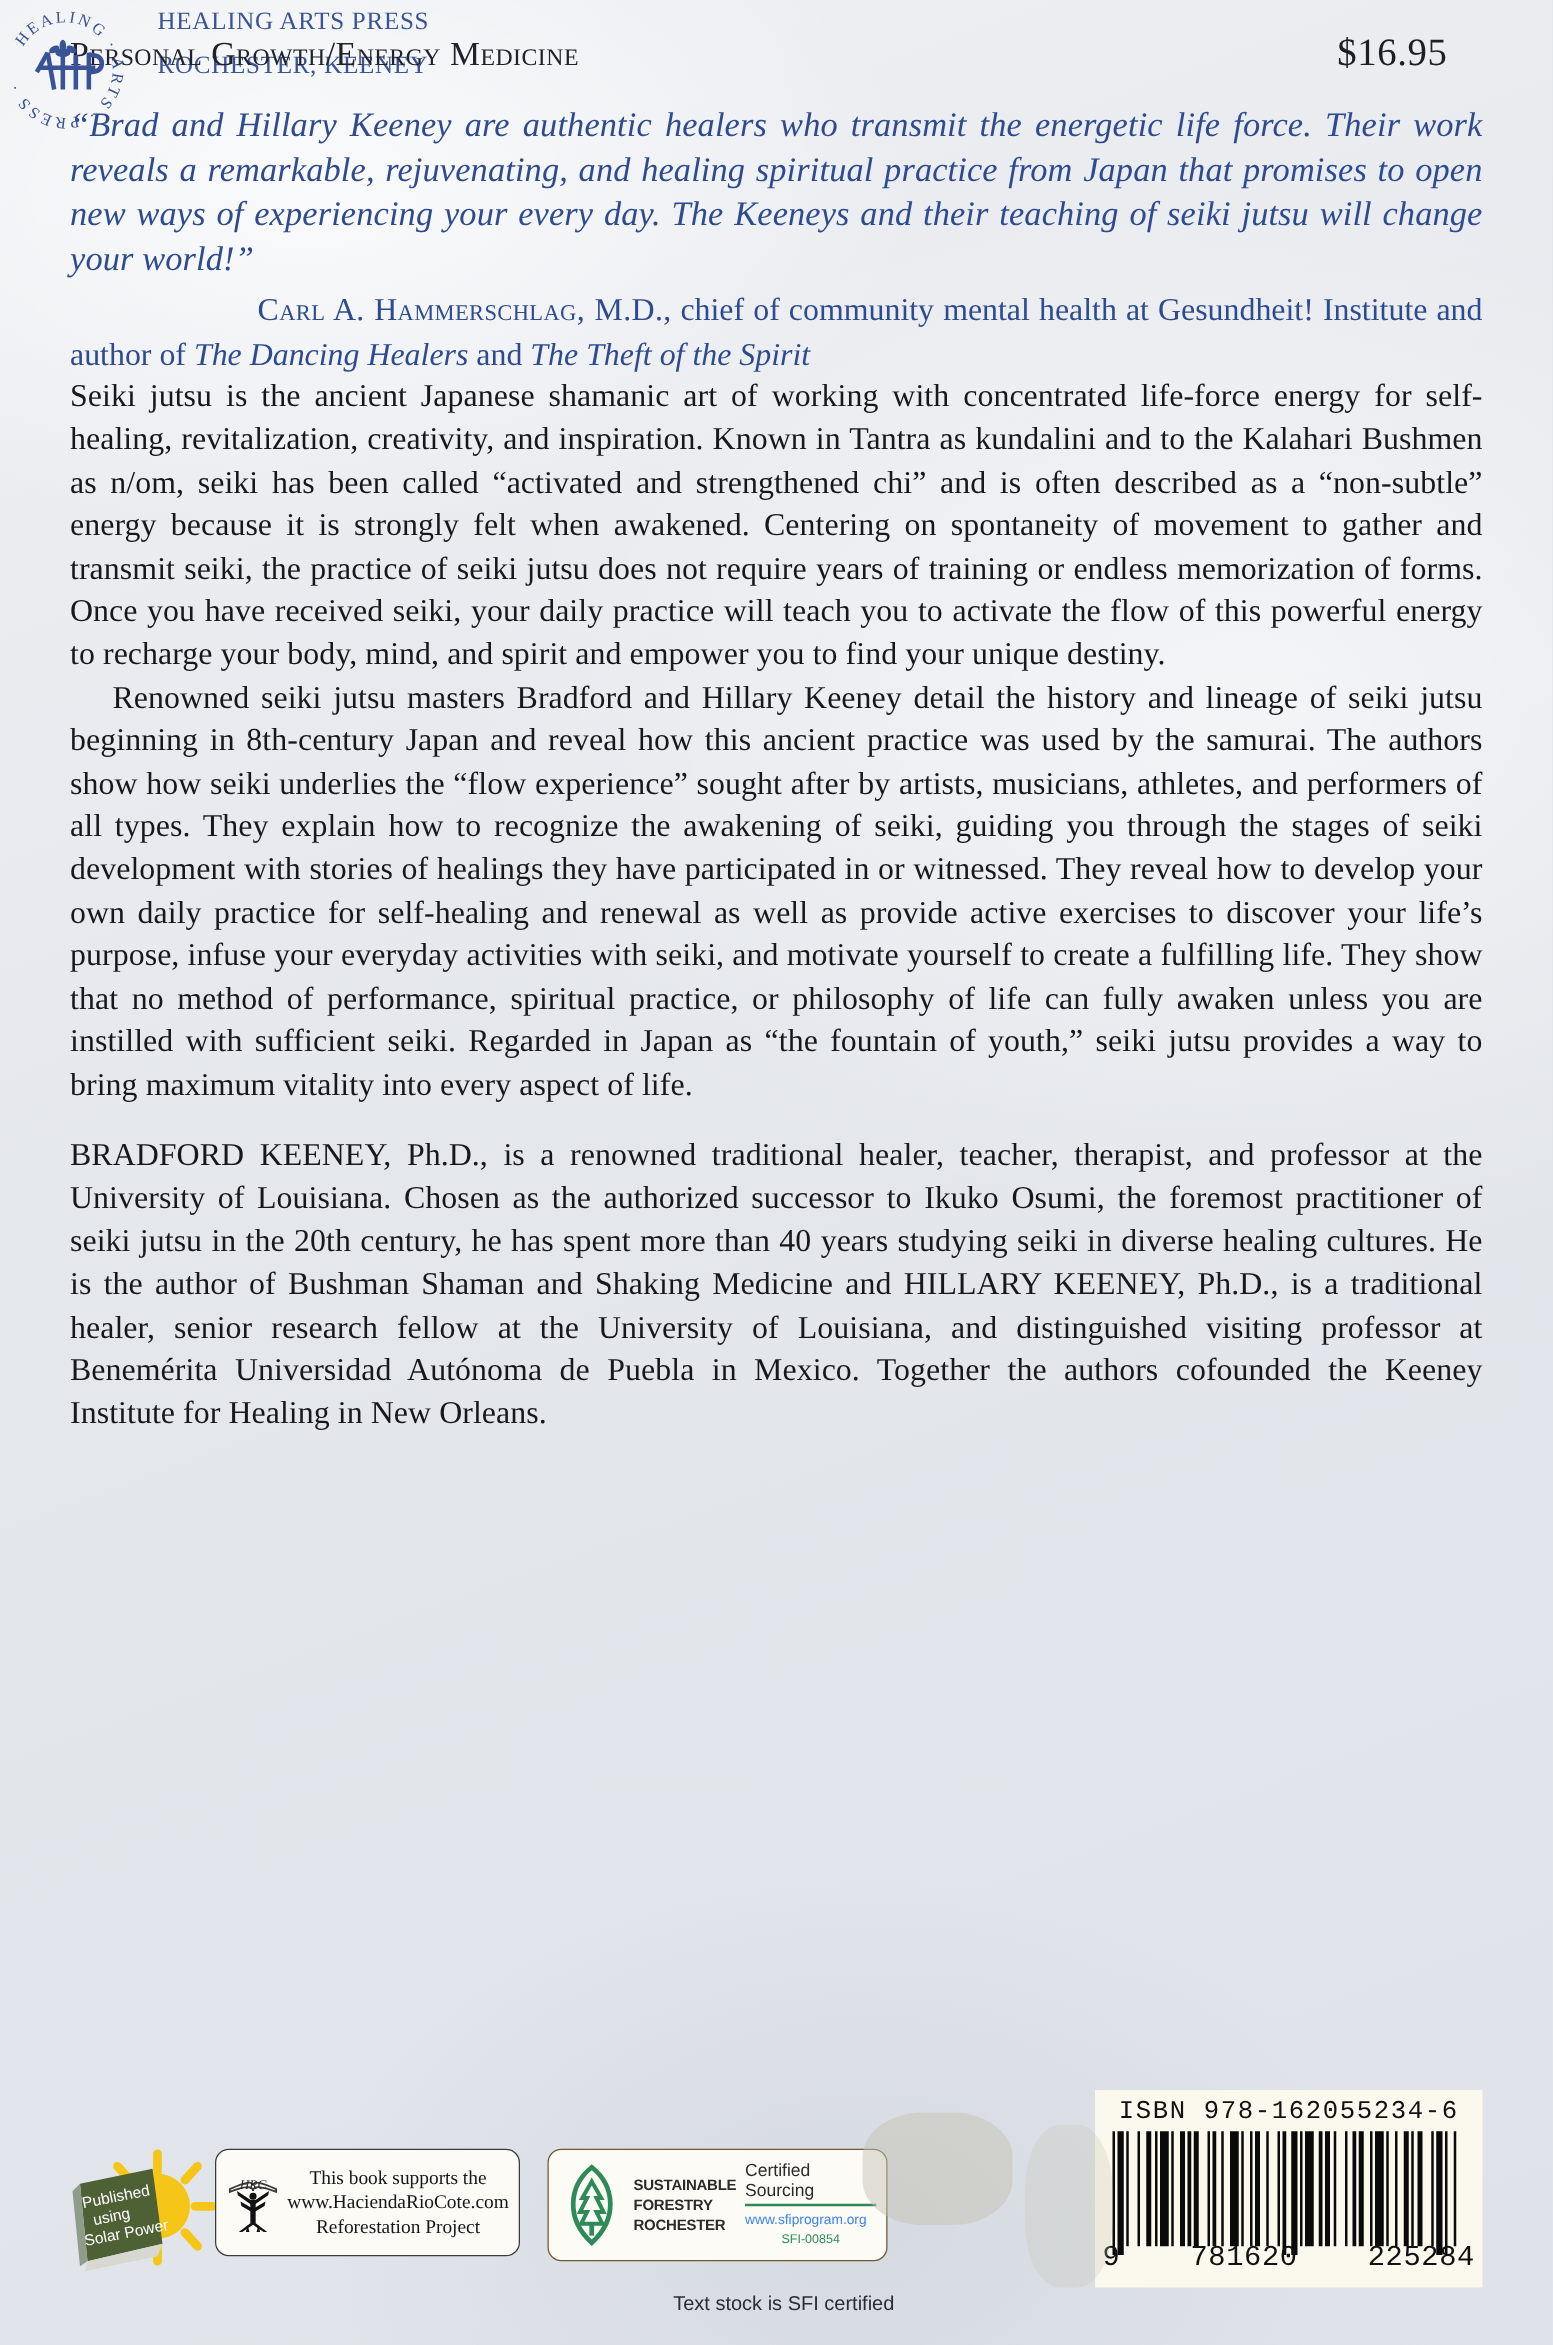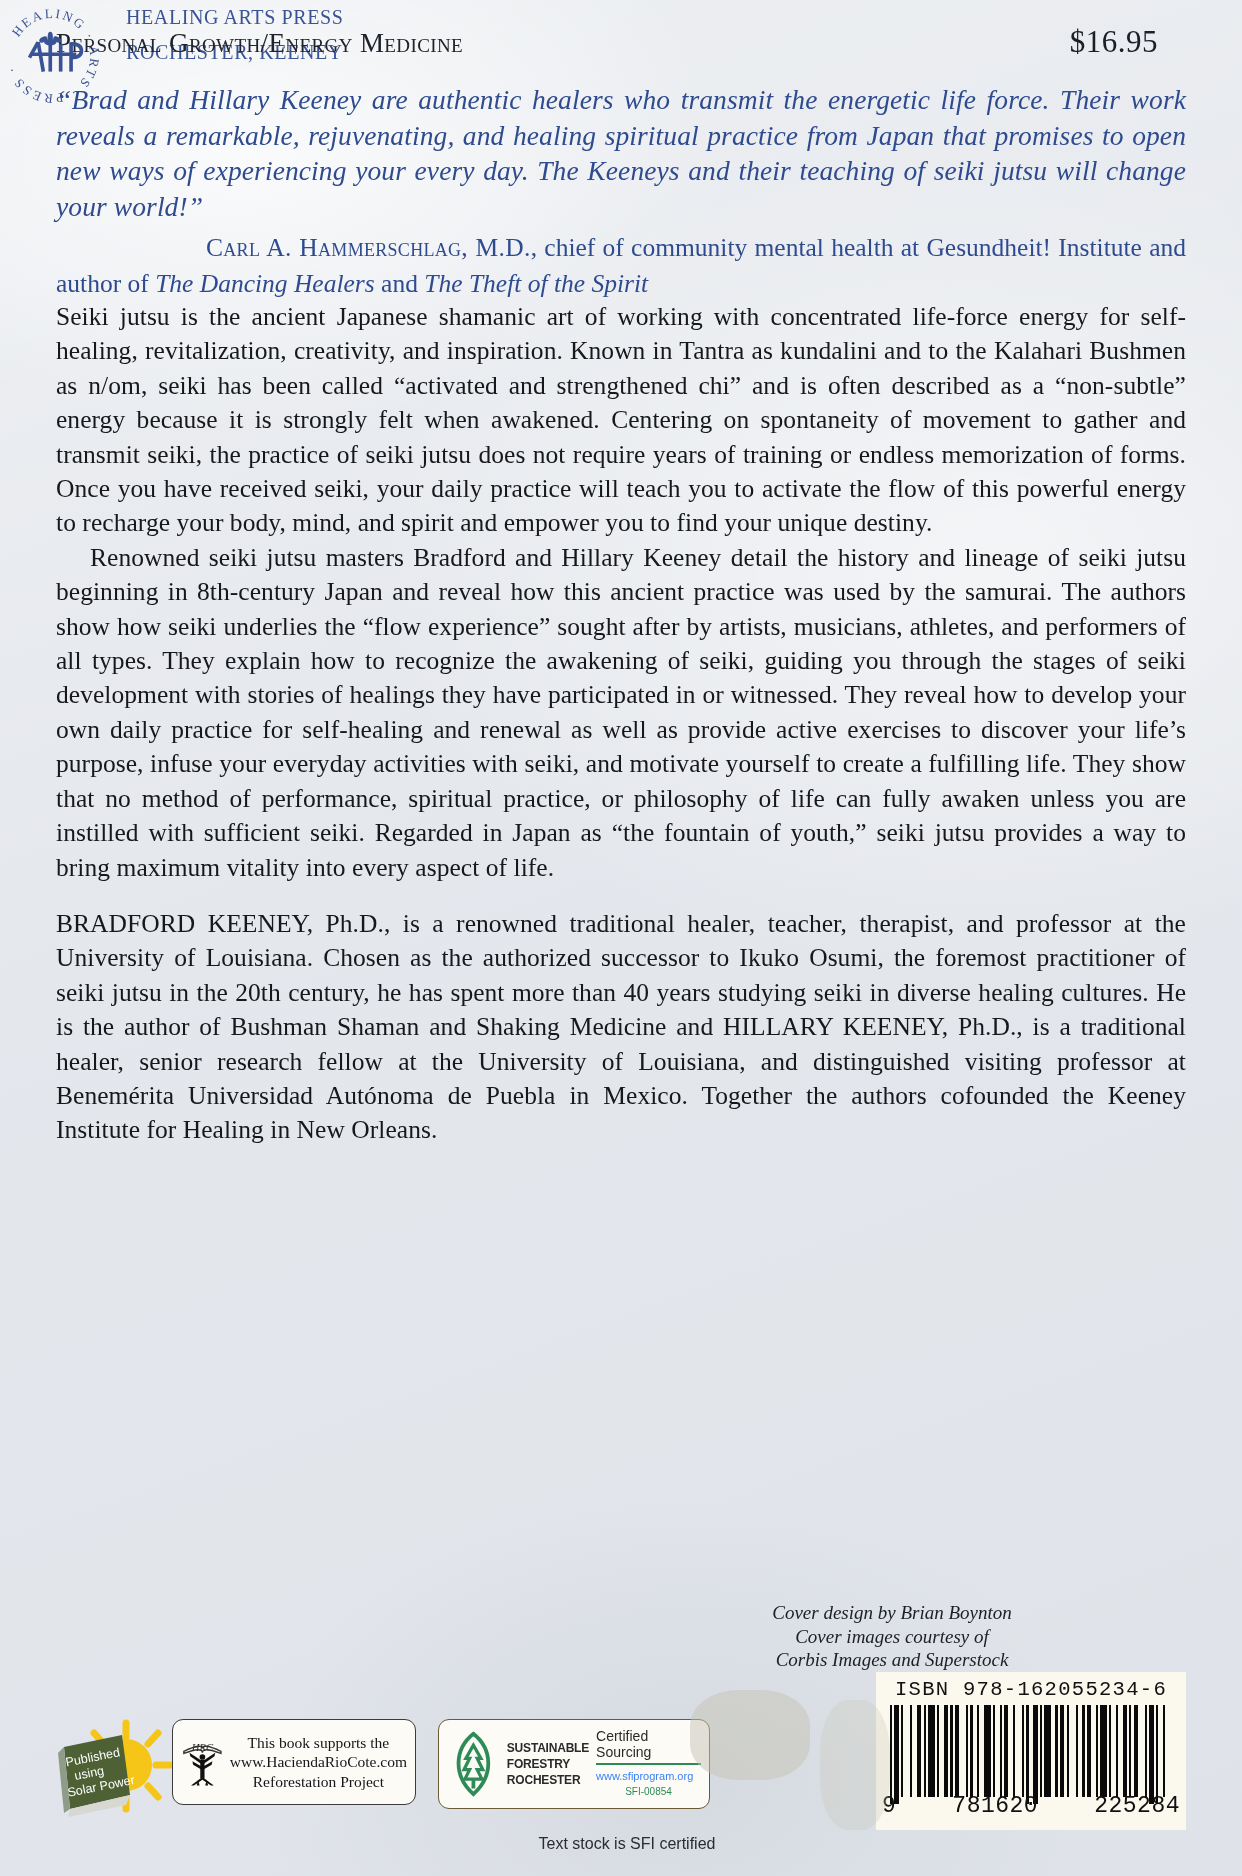--- a/index.html
+++ b/index.html
@@ -187,25 +187,20 @@
           <ellipse cx="58" cy="44" rx="7" ry="4"></ellipse>
         </g>
       </svg>
     </div>
     <div class="pub-lines">
       <div class="pub-line1">HEALING ARTS PRESS</div>
       <div class="pub-line2">ROCHESTER, KEENEY</div>
     </div>
   </div>
 
-  <div class="credits">
-    <div>Cover design by Brian Boynton</div>
-    <div>Cover images courtesy of</div>
-    <div>Corbis Images and Superstock</div>
-  </div>
 
   <div class="barcode-box">
     <div class="isbn-text">ISBN  978-162055234-6</div>
     <div class="bars">
         <i style="width: 2.35px; background: rgb(10, 10, 10); height: 108%; align-self: flex-start;"></i>
         <i style="width: 2.35px; background: transparent; height: 108%; align-self: flex-start;"></i>
         <i style="width: 4.7px; background: rgb(10, 10, 10); height: 108%; align-self: flex-start;"></i>
         <i style="width: 2.35px; background: transparent; height: 108%; align-self: flex-start;"></i>
         <i style="width: 2.35px; background: rgb(10, 10, 10); height: 100%; align-self: flex-start;"></i>
         <i style="width: 7.05px; background: transparent; height: 100%; align-self: flex-start;"></i>

